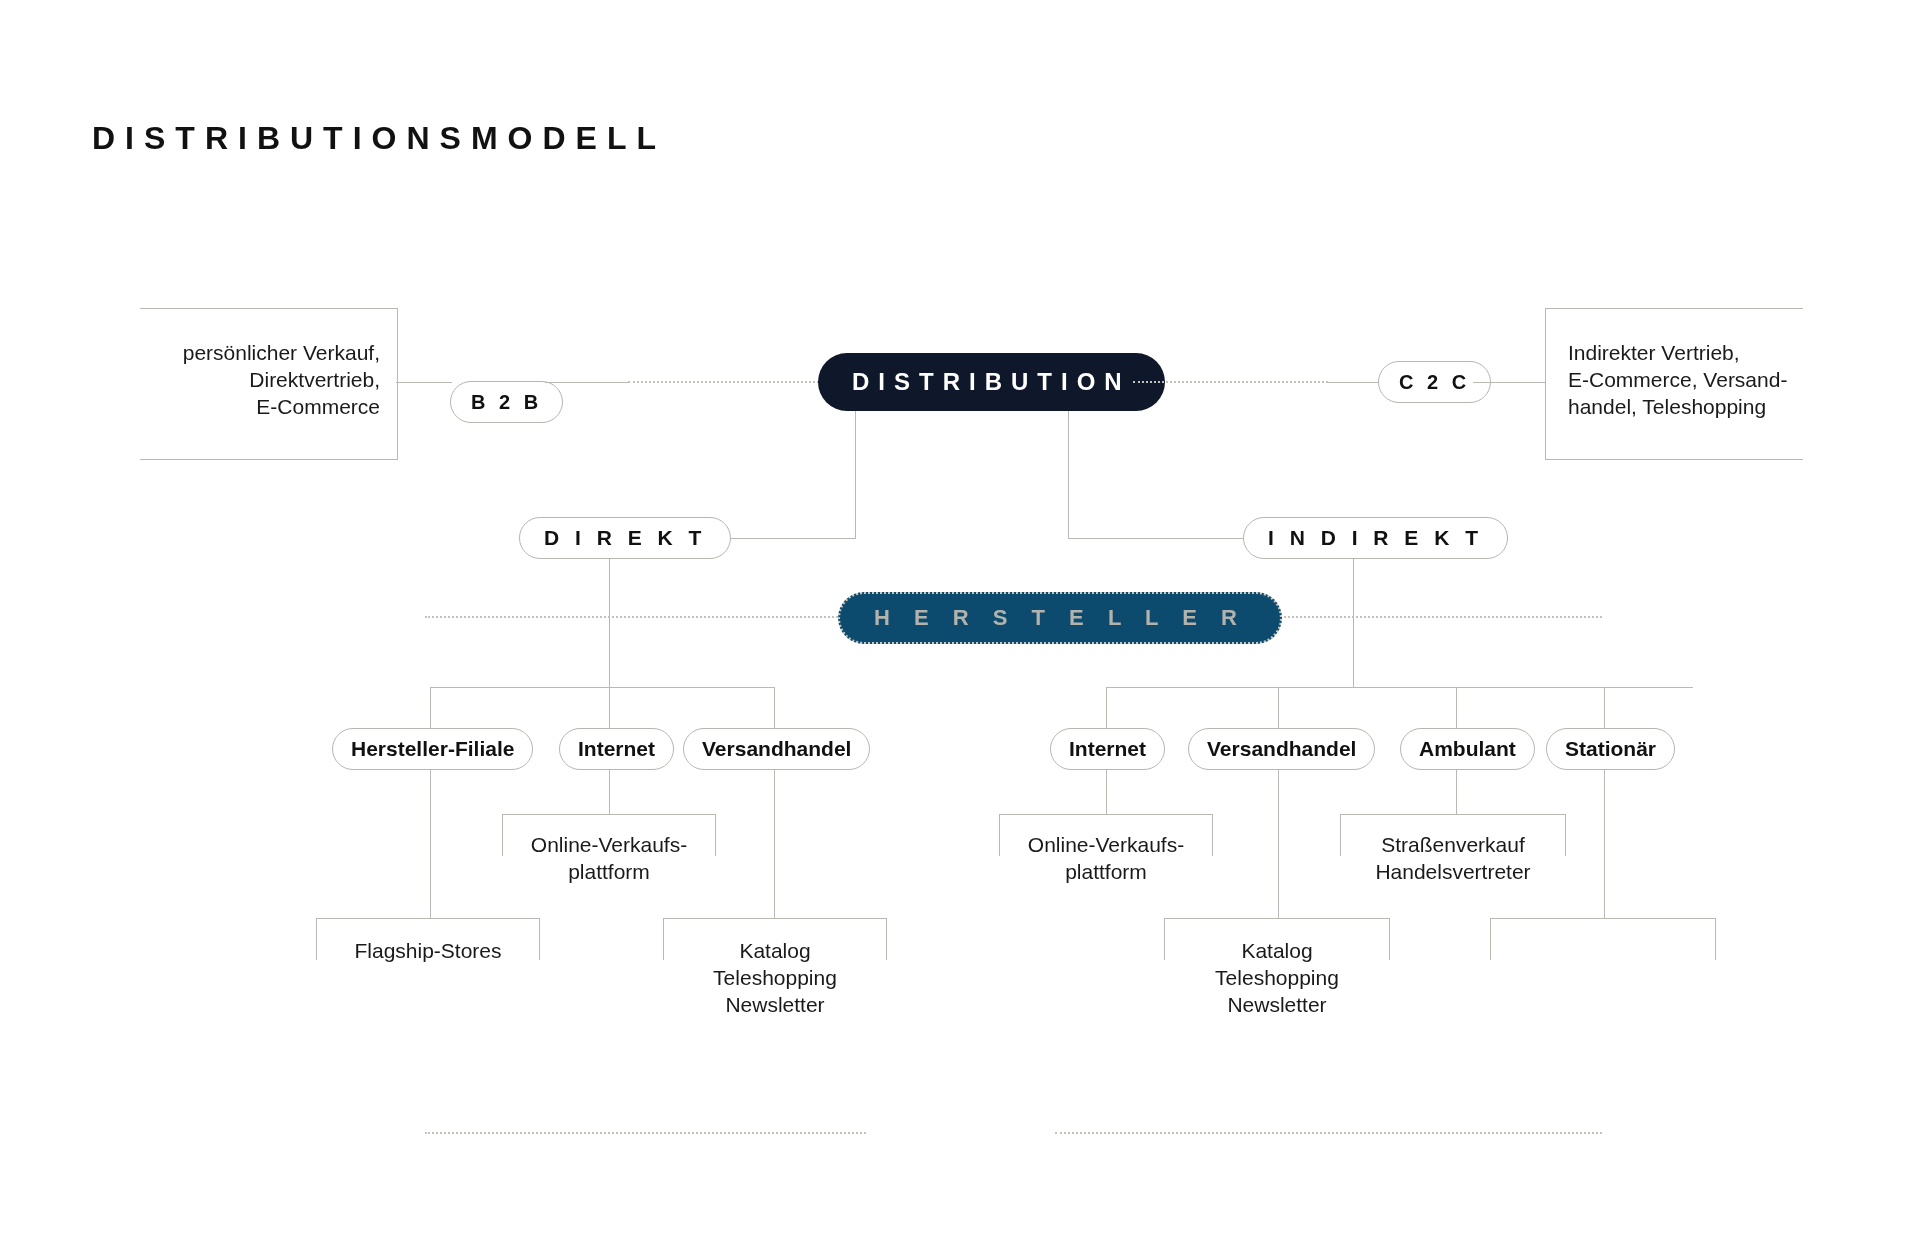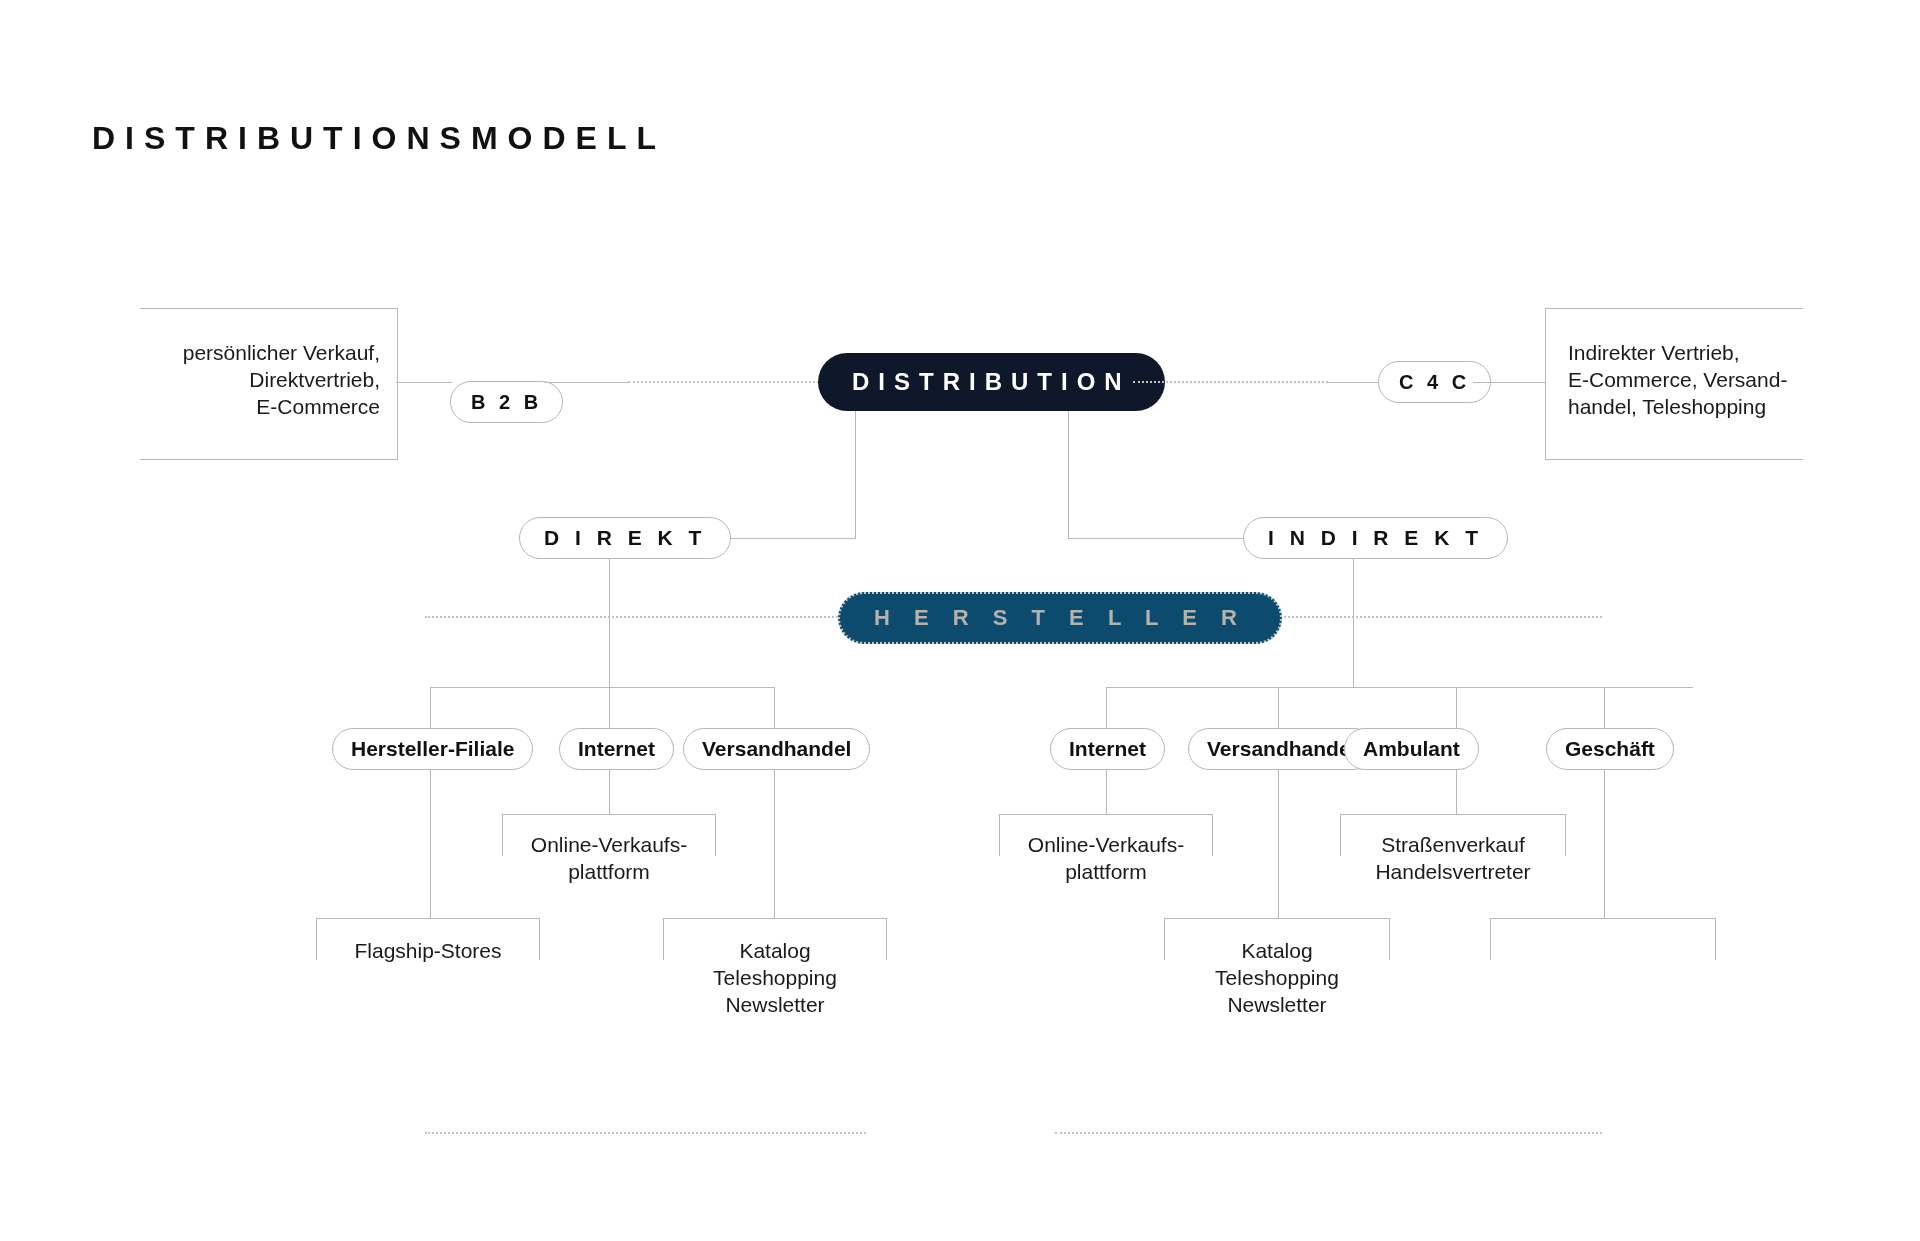--- a/index.html
+++ b/index.html
@@ -142,21 +142,21 @@
   <div class="pill small" style="left:450px; top:361px;margin-top:20px;">B 2 B</div>
 
   <div class="ln h" style="left:545px; top:382px; width:83px;"></div>
   <div class="dotln" style="left:628px; top:381px; width:195px;"></div>
 
   <div class="pill master" style="left:818px; top:353px;">DISTRIBUTION</div>
 
   <div class="dotln" style="left:1133px; top:381px; width:195px;"></div>
   <div class="ln h" style="left:1328px; top:382px; width:50px;"></div>
 
-  <div class="pill small" style="left:1378px; top:361px;">C 4 C</div>
+  <div class="pill small" style="left:1378px; top:361px;">C 2 C</div>
 
   <div class="ln h" style="left:1473px; top:382px; width:72px;"></div>
   <div class="bracket side-left" style="left:1545px; top:308px; width:258px; height:152px;"></div>
   <div class="txt left" style="left:1568px; top:340px; width:270px;">Indirekter Vertrieb,
 E-Commerce, Versand-
 handel, Teleshopping</div>
 
   <div class="ln v" style="left:855px; top:411px; height:127px;"></div>
   <div class="ln h" style="left:684px; top:538px; width:172px;"></div>
   <div class="pill level" style="left:519px; top:517px;">D I R E K T</div>
@@ -198,22 +198,22 @@
 
   <div class="ln v" style="left:1353px; top:559px; height:128px;"></div>
   <div class="ln h" style="left:1106px; top:687px; width:587px;"></div>
   <div class="ln v" style="left:1106px; top:687px; height:41px;"></div>
   <div class="ln v" style="left:1278px; top:687px; height:41px;"></div>
   <div class="ln v" style="left:1456px; top:687px; height:41px;"></div>
   <div class="ln v" style="left:1604px; top:687px; height:41px;"></div>
 
   <div class="pill leafnode" style="left:1050px; top:728px;">Internet</div>
   <div class="pill leafnode" style="left:1188px; top:728px;">Versandhandel</div>
-  <div class="pill leafnode" style="left:1344px; top:728px;text-align:right;">Ambulant</div>
-  <div class="pill leafnode" style="left:1546px; top:728px;">Geschäft</div>
+  <div class="pill leafnode" style="left:1400px; top:728px;text-align:right;">Ambulant</div>
+  <div class="pill leafnode" style="left:1546px; top:728px;">Stationär</div>
 
   <div class="ln v" style="left:1106px; top:770px; height:44px;"></div>
   <div class="bracket" style="left:999px; top:814px; width:214px; height:42px;"></div>
   <div class="txt center" style="left:992px; top:832px; width:228px;">Online-Verkaufs-
 plattform</div>
 
   <div class="ln v" style="left:1456px; top:770px; height:44px;"></div>
   <div class="bracket" style="left:1340px; top:814px; width:226px; height:42px;"></div>
   <div class="txt center" style="left:1334px; top:832px; width:238px;">Straßenverkauf
 Handelsvertreter</div>

